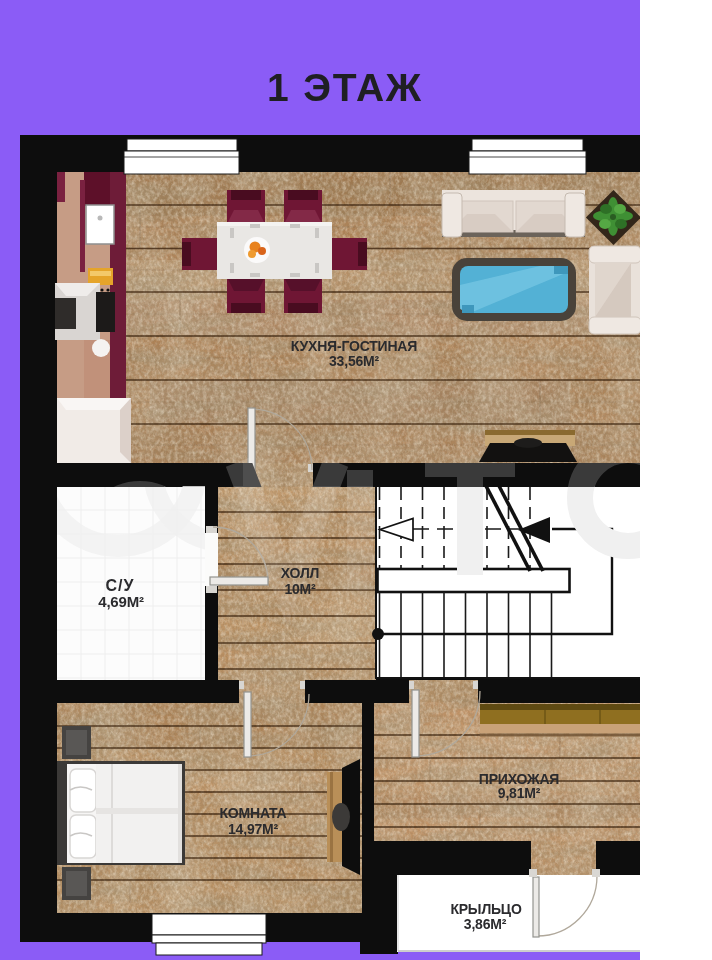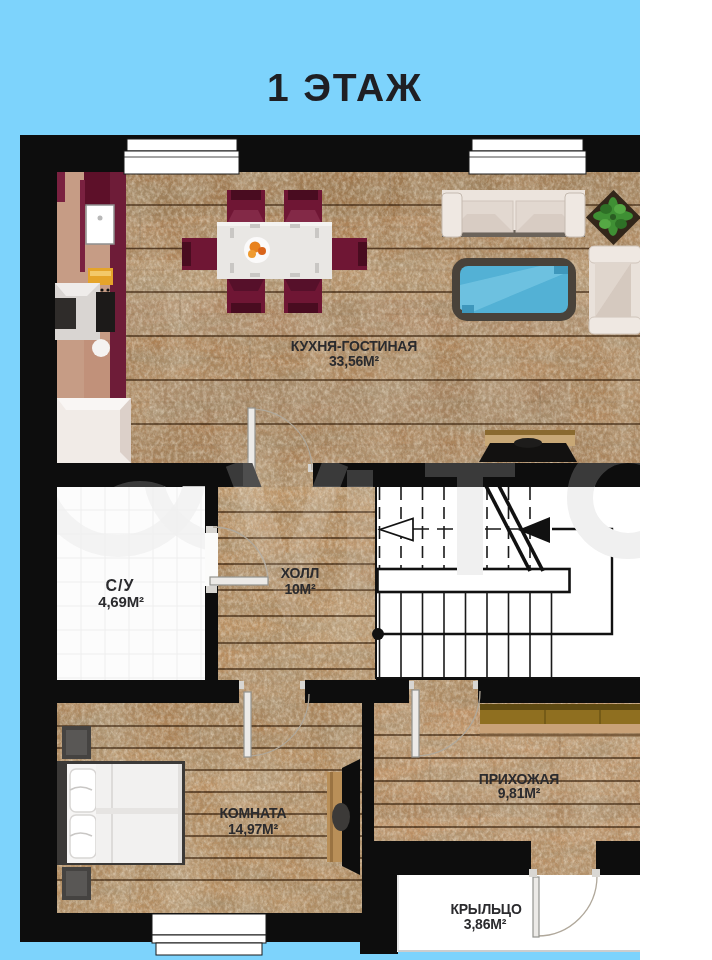--- a/index.html
+++ b/index.html
@@ -1,16 +1,16 @@
 <!DOCTYPE html>
 <html><head>
 <meta charset="utf-8">
 <style>
   html,body{margin:0;padding:0;background:#ffffff;}
-  #page{position:relative;width:640px;height:960px;background:#7dd3fc;overflow:hidden;
+  #page{position:relative;width:640px;height:960px;background:#8b5cf6;overflow:hidden;
         font-family:"Liberation Sans", sans-serif;}
 </style>
 </head>
 <body>
 <div id="page">
 <svg width="712" height="960" viewBox="0 0 712 960">
 <defs>
   <filter id="grainA" x="-5%" y="-5%" width="110%" height="110%">
     <feTurbulence type="fractalNoise" baseFrequency="0.016 0.06" numOctaves="4" seed="11"></feTurbulence>
     <feColorMatrix type="matrix" values="0 0 0 0 0.35  0 0 0 0 0.26  0 0 0 0 0.15  1.1 0 0 0 -0.3"></feColorMatrix>

